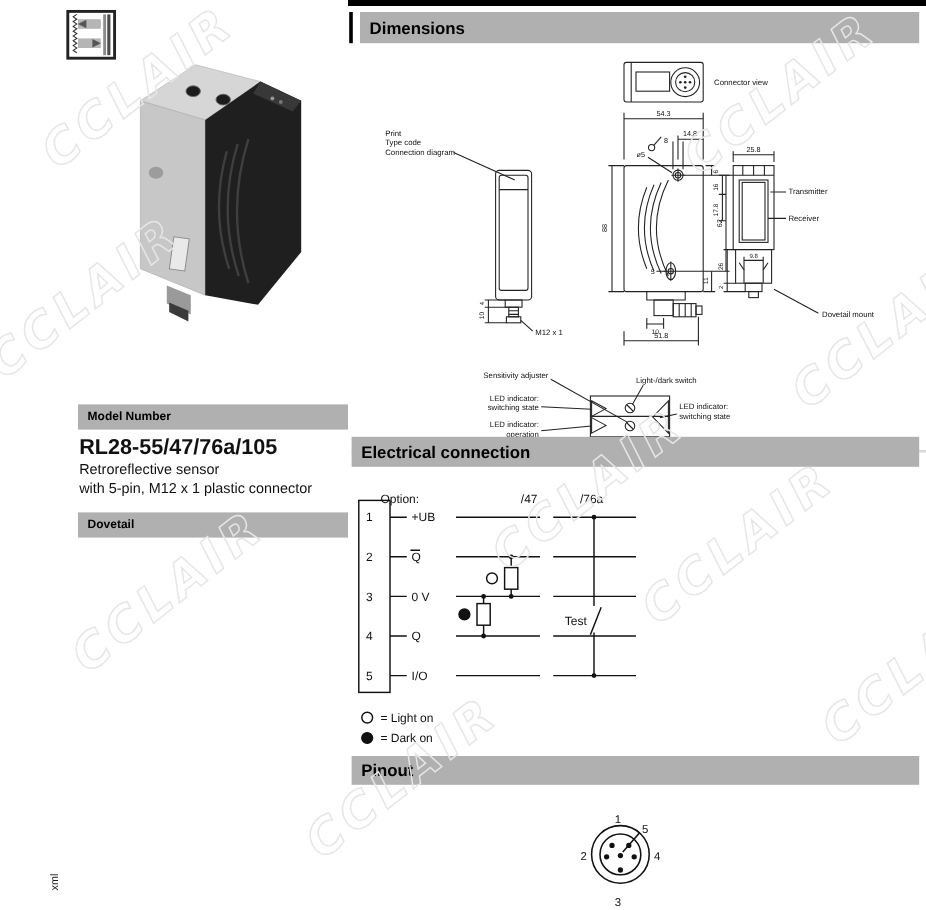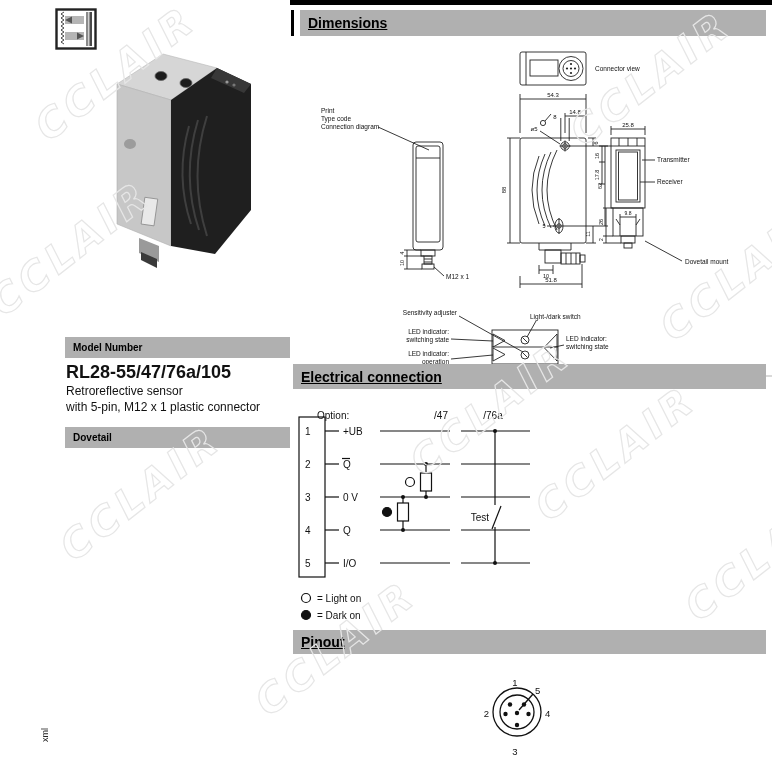--- a/index.html
+++ b/index.html
@@ -6,21 +6,21 @@
   #page{position:relative;width:772px;height:758px;background:#fff;overflow:hidden;
         font-family:"Liberation Sans",sans-serif;color:#111;}
   .abs{position:absolute;}
   
   .wm{position:absolute;font:italic 700 40px "DejaVu Sans",sans-serif;letter-spacing:5px;
       color:transparent;-webkit-text-stroke:1.2px #e6e6e6;transform:rotate(-38deg);
       pointer-events:none;z-index:3;white-space:nowrap;}
   
   .bar{position:absolute;background:#b0b0b0;color:#000;font-weight:bold;
        display:flex;align-items:center;padding-left:8px;box-sizing:border-box;z-index:2;}
-  .bar-right{font-size:14px;text-decoration:underline;}
+  .bar-right{font-size:14px;}
   .bar-left{font-size:10px;}
   .tick{position:absolute;background:#000;z-index:2;}
   .dashed-sep{position:absolute;border-top:2px dashed #d9d9d9;z-index:1;}
   
   .model-line{position:absolute;left:66px;z-index:2;}
   ul.features{position:absolute;left:66px;top:452px;width:226px;margin:0;
       padding:0 0 0 16px;font-size:12.5px;line-height:1.2;z-index:2;}
   ul.features li{margin-bottom:9px;}
   
   .certs{position:absolute;left:74px;top:264px;width:216px;height:36px;display:flex;

